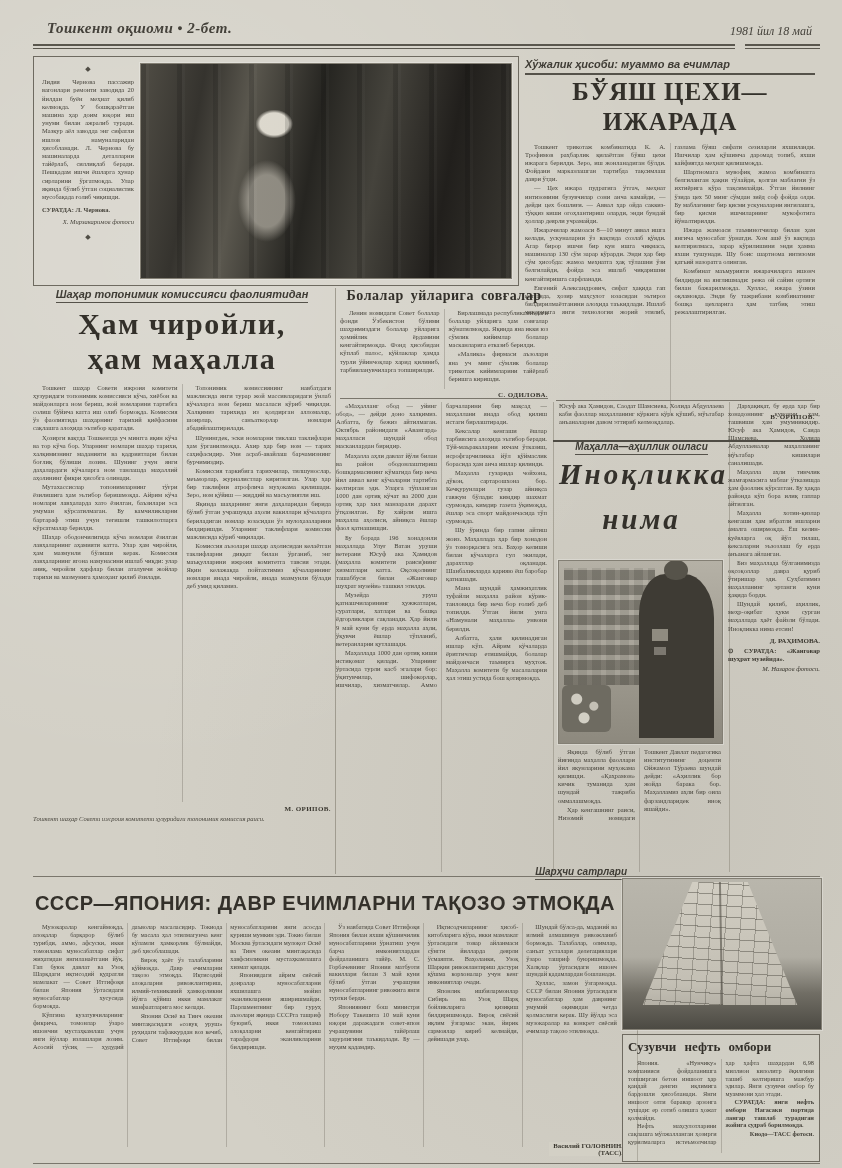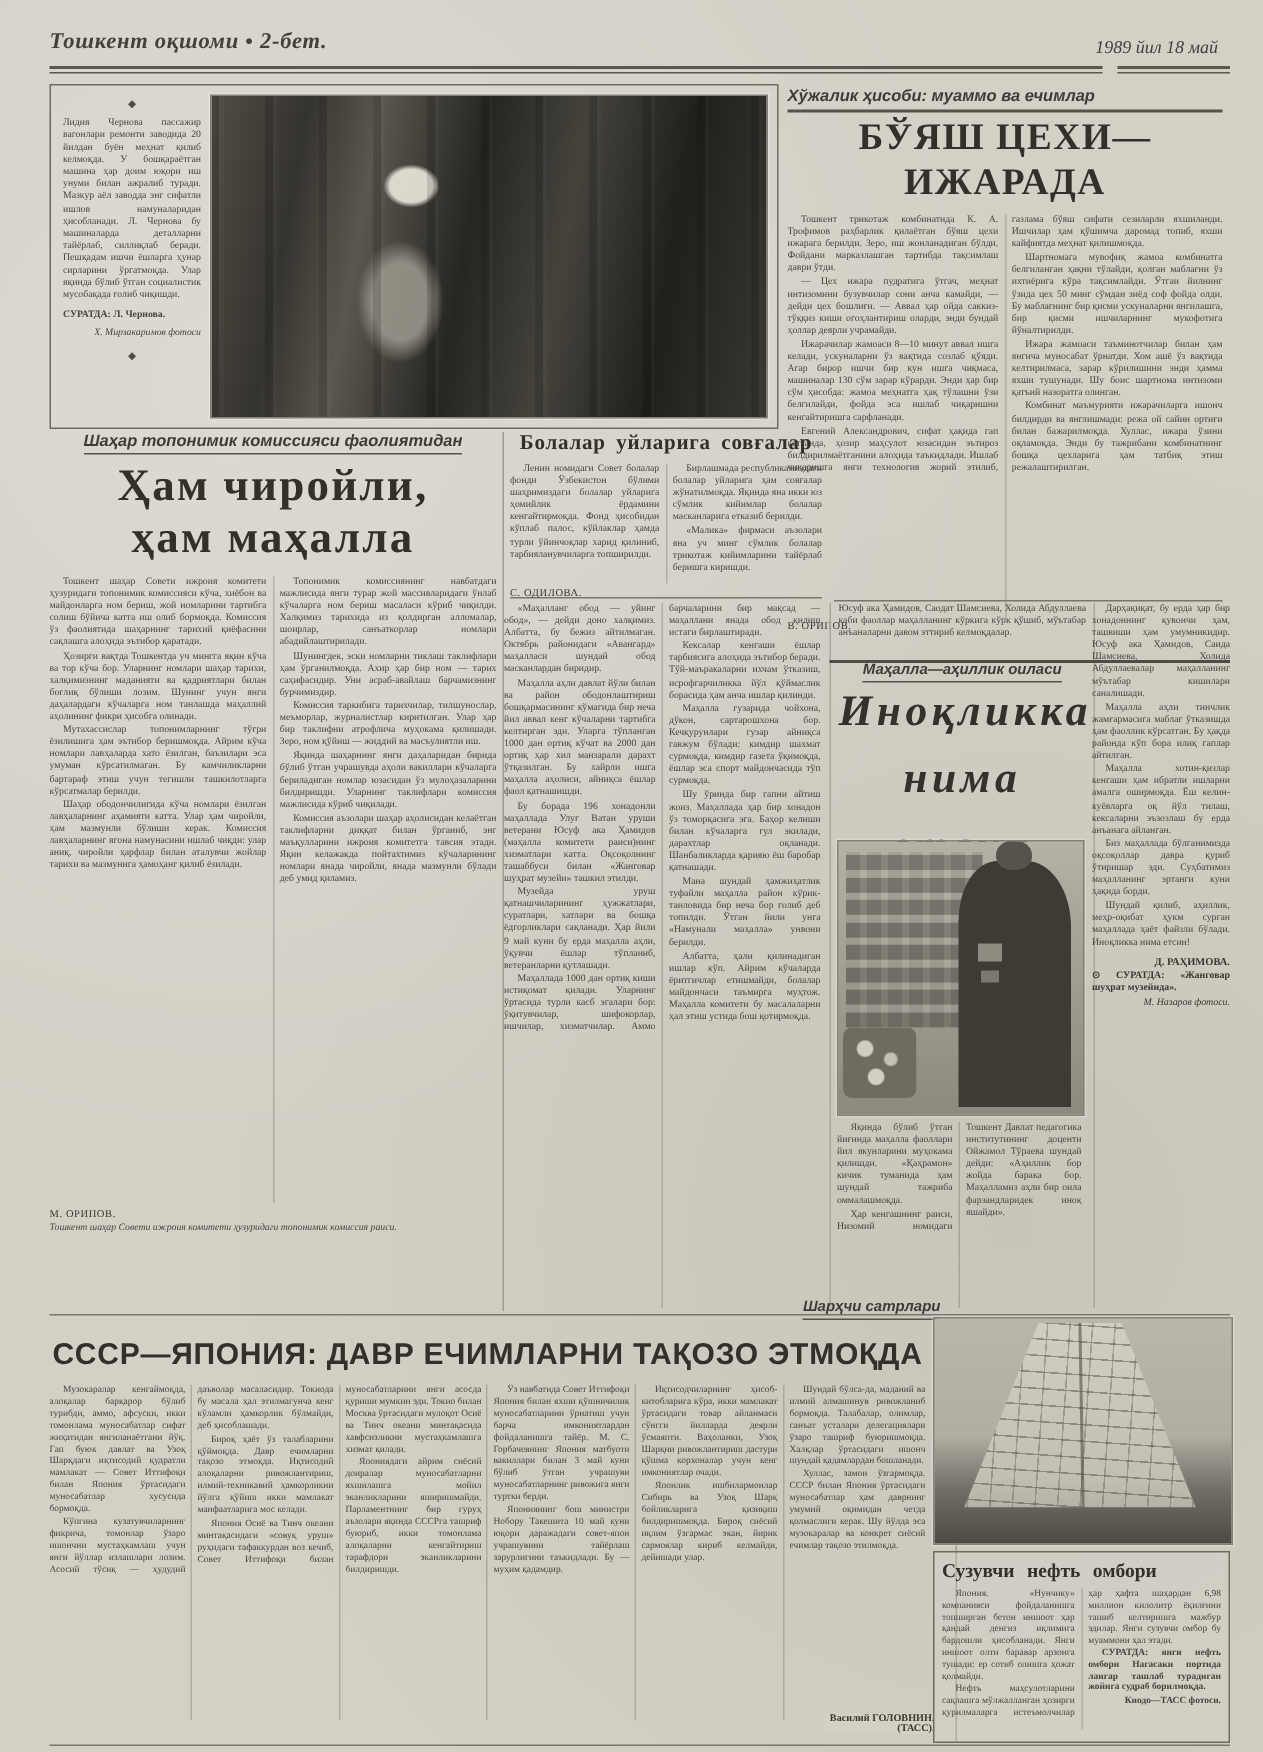--- a/index.html
+++ b/index.html
@@ -4,34 +4,34 @@
 <style>
   html,body{margin:0;padding:0;background:#8e8b83;}
   .page{position:relative;width:842px;height:1168px;margin:0 auto;overflow:hidden;
     background:
       radial-gradient(circle at 18% 22%, rgba(255,255,255,.20), rgba(255,255,255,0) 45%),
       radial-gradient(circle at 80% 70%, rgba(120,115,104,.12), rgba(120,115,104,0) 50%),
       #d3d0c6;
     font-family:"Liberation Serif", serif; color:#3a372f;}
   .abs{position:absolute;}
   
-  .mh-left{left:33px;top:20px;font-style:italic;font-weight:bold;font-size:15px;letter-spacing:.5px;color:#44413a;}
+  .mh-left{left:47px;top:20px;font-style:italic;font-weight:bold;font-size:15px;letter-spacing:.5px;color:#44413a;}
   .mh-left .dot{font-size:9px;vertical-align:2px;padding:0 4px;}
   .mh-right{right:30px;top:24px;font-style:italic;font-size:12px;color:#44413a;}
   .ruleD{height:1px;background:#5a574e;}
   .ruleD2{height:2px;background:#5a574e;}
   .rule1{height:1px;background:#7a766c;}
   
   .kicker{font-family:"Liberation Sans",sans-serif;font-weight:bold;font-style:italic;color:#3f3c35;}
   .kicker .u{border-bottom:1px solid #55524a;padding-bottom:2px;}
   .body{font-size:6.5px;line-height:8.1px;text-align:justify;overflow:hidden;color:#47443c;}
   .body p{margin:0 0 1px 0;text-indent:9px;}
   .cols2{column-count:2;column-gap:9px;column-rule:1px solid rgba(95,91,81,.30);}
   .cols6{column-count:6;column-gap:8px;column-rule:1px solid rgba(95,91,81,.30);}
-  .byline{font-weight:normal;font-size:7px;text-align:left;letter-spacing:.4px;color:#3a372f;}
+  .byline{font-weight:bold;font-size:7px;text-align:right;letter-spacing:.4px;color:#3a372f;}
   .photo{border:1px solid #837f74;box-shadow:0 0 0 1px rgba(255,255,255,.25);overflow:hidden;}
   
   .featureBox{left:33px;top:56px;width:484px;height:228px;border:1px solid #6e6a60;background:rgba(221,218,209,.35);}
   .featCap{position:absolute;left:8px;top:6px;width:92px;height:214px;font-size:6.5px;line-height:8.2px;text-align:justify;color:#47443c;}
   .featCap .dia{display:block;text-align:center;font-size:7px;color:#504d45;margin:2px 0 5px;}
   .featCap .diaB{display:block;text-align:center;font-size:7px;color:#504d45;margin-top:6px;}
   .featCap .suratda{font-weight:bold;margin-top:5px;}
   .featCap .credit{font-style:italic;margin-top:4px;text-align:right;}
   .workerPhoto{position:absolute;left:106px;top:6px;width:370px;height:214px;
     background:
@@ -111,21 +111,21 @@
   .botRule{left:33px;top:1163px;width:787px;}
 </style>
 </head>
 <body>
 
 <div class="page">
 
   <div class="abs mh-left">
     <span>Тошкент оқшоми</span><span class="dot">●</span><span>2-бет.</span>
   </div>
-  <div class="abs mh-right">1989 йил 18 май</div>
+  <div class="abs mh-right">1981 йил 18 май</div>
   <div class="abs ruleD2" style="left:33px;top:44px;width:702px;"></div>
   <div class="abs ruleD" style="left:33px;top:48px;width:702px;"></div>
   <div class="abs ruleD2" style="left:745px;top:44px;width:75px;"></div>
   <div class="abs ruleD" style="left:745px;top:48px;width:75px;"></div>
 
   <div class="abs featureBox">
     <div class="featCap">
       <span class="dia">◆</span>
       <span>Лидия Чернова пассажир вагонлари ремонти заводида 20 йилдан буён меҳнат қилиб келмоқда. У бошқараётган машина ҳар доим юқори иш унуми билан ажралиб туради. Мазкур аёл заводда энг сифатли ишлов намуналаридан ҳисобланади. Л. Чернова бу машиналарда деталларни тайёрлаб, силлиқлаб беради. Пешқадам ишчи ёшларга ҳунар сирларини ўргатмоқда. Улар яқинда бўлиб ўтган социалистик мусобақада ғолиб чиқишди.</span>
       <div class="suratda">СУРАТДА: Л. Чернова.</div>

